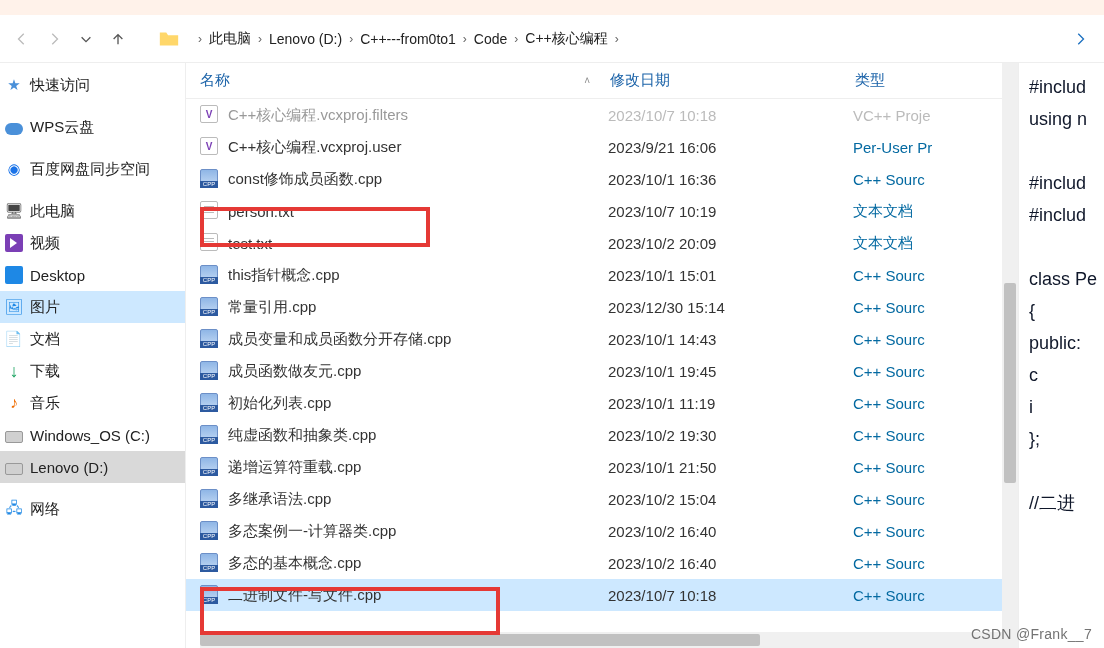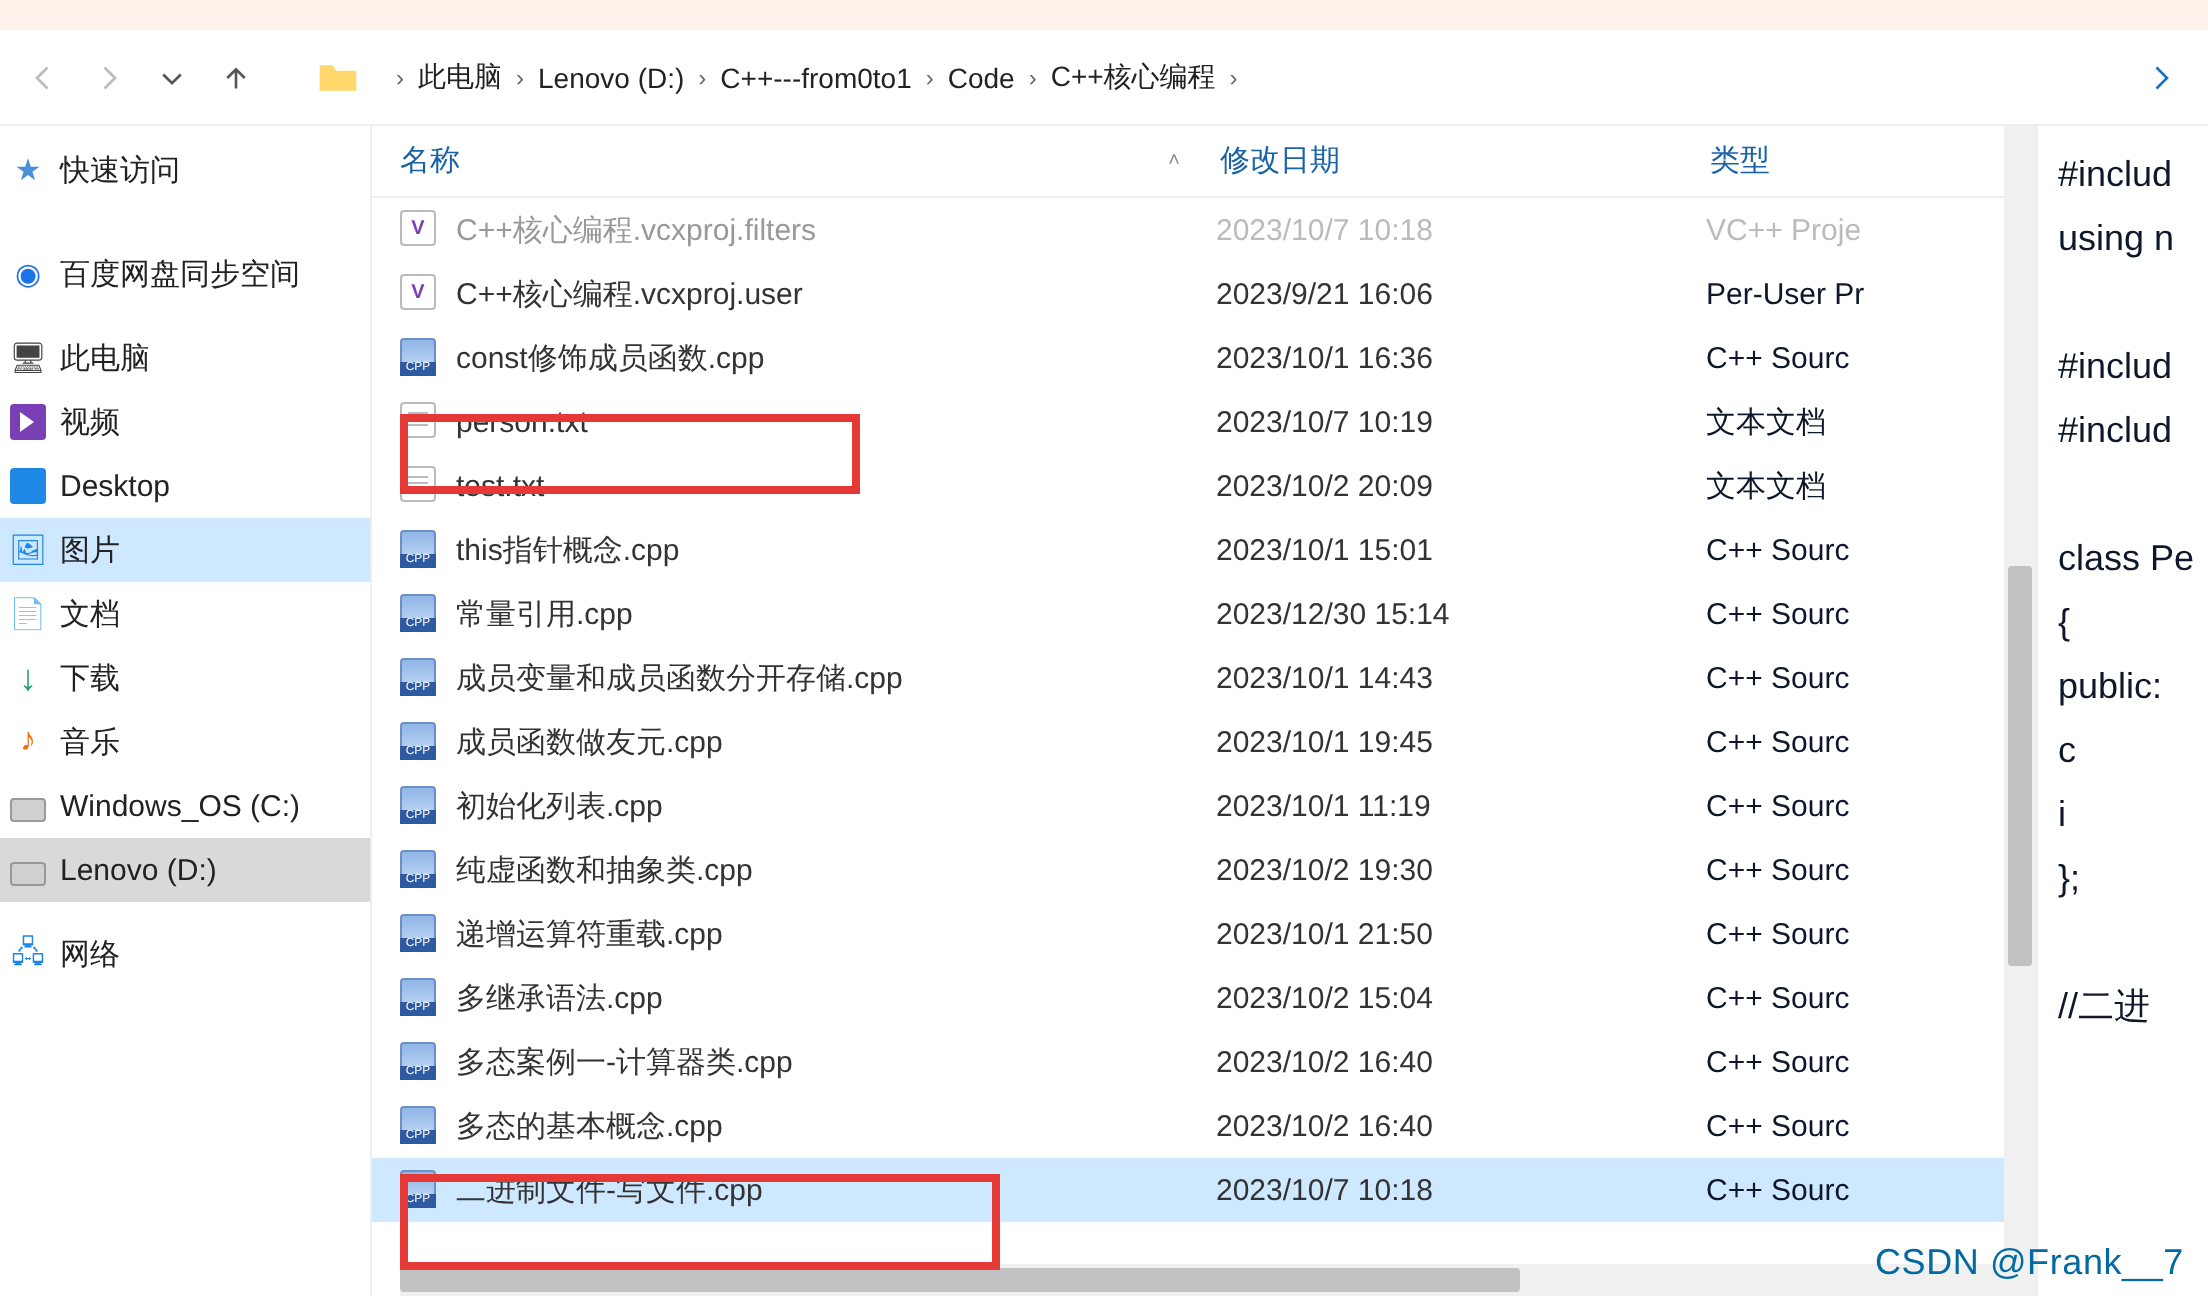--- a/index.html
+++ b/index.html
@@ -29,33 +29,33 @@
 .sort-ind { color: #888; font-size: 10px; margin-left: auto; margin-right: 20px; }
 .col-date { width: 245px; }
 .col-type { flex: 1; }
 
 .rows { flex: 1; overflow: hidden; position: relative; }
 .row { display: flex; align-items: center; height: 32px; padding-left: 14px; }
 .row.selected { background: #cde8ff; }
 .row .fic { width: 20px; height: 20px; margin-right: 8px; flex-shrink: 0; }
 .row .fname { width: 380px; font-size: 15px; white-space: nowrap; overflow: hidden; }
 .row .fdate { width: 245px; font-size: 15px; color: #333; }
-.row .ftype { flex: 1; font-size: 15px; color: #0f172a; white-space: nowrap; overflow: hidden; }
+.row .ftype { flex: 1; font-size: 15px; color: #0369a1; white-space: nowrap; overflow: hidden; }
 .row.cutoff .fname { color: #999; }
 .row.cutoff .fdate { color: #bbb; }
 .row.cutoff .ftype { color: #bbb; }
 
 .vscroll { width: 16px; background: #f0f0f0; position: relative; }
 .vscroll .thumb { position: absolute; left: 2px; right: 2px; top: 220px; height: 200px; background: #c1c1c1; border-radius: 2px; }
 .hscroll { height: 16px; background: #f0f0f0; position: absolute; left: 14px; right: 0; bottom: 0; }
 .hscroll .thumb { position: absolute; top: 2px; bottom: 2px; left: 0; width: 560px; background: #c1c1c1; border-radius: 2px; }
 
 .preview { width: 86px; border-left: 1px solid #eee; padding: 8px 2px 8px 10px; font-size: 18px; color: #0f172a; line-height: 32px; white-space: nowrap; overflow: hidden; font-family: Consolas, monospace; }
 
-.watermark { position: absolute; right: 12px; bottom: 6px; color: #0369a1; font-size: 18px; letter-spacing: 0.3px; }
+.watermark { position: absolute; right: 12px; bottom: 6px; color: #737373; font-size: 14px; letter-spacing: 0.3px; }
 
 
 .ic-folder { fill: #ffd76a; }
 .ic-cpp { width: 18px; height: 18px; background: linear-gradient(#8fb6e6,#c3d9f4); border: 1px solid #6c8fc7; border-radius: 2px; position: relative; }
 .ic-cpp::after { content: "CPP"; position: absolute; bottom: -2px; left: -1px; right: -1px; background: #2d5aa0; color: #fff; font-size: 6px; line-height: 7px; text-align: center; }
 .ic-txt { width: 18px; height: 18px; background: #fff; border: 1px solid #bbb; border-radius: 2px; position: relative; }
 .ic-txt::before { content: ""; position: absolute; left: 3px; right: 3px; top: 4px; height: 1px; background: #bbb; box-shadow: 0 3px 0 #bbb, 0 6px 0 #bbb; }
 .ic-proj { width: 18px; height: 18px; background: #fff; border: 1px solid #bbb; border-radius: 2px; position: relative; }
 .ic-proj::after { content: "V"; position: absolute; inset: 0; display: flex; align-items: center; justify-content: center; color: #7b3fb5; font-size: 10px; font-weight: bold; }
 .ic-blue { width: 18px; height: 18px; background: #1e88e5; border-radius: 2px; }
@@ -119,20 +119,26 @@
     </div>
 </div>
 
 <div class="main">
   <div class="sidebar" id="sb">
       <div class="sidebar-item ">
         <span class="ic ic-star">★</span>
         <span>快速访问</span>
       </div>
       <div style="height:10px"></div>
+      <div class="sidebar-item ">
+        <span class="ic">
+          <div class="ic-cloud"></div>
+        </span>
+        <span>WPS云盘</span>
+      </div>
       <div style="height:10px"></div>
       <div class="sidebar-item ">
         <span class="ic" style="color:#1a73e8">◉</span>
         <span>百度网盘同步空间</span>
       </div>
       <div style="height:10px"></div>
       <div class="sidebar-item ">
         <span class="ic ic-pc">🖥</span>
         <span>此电脑</span>
       </div>

